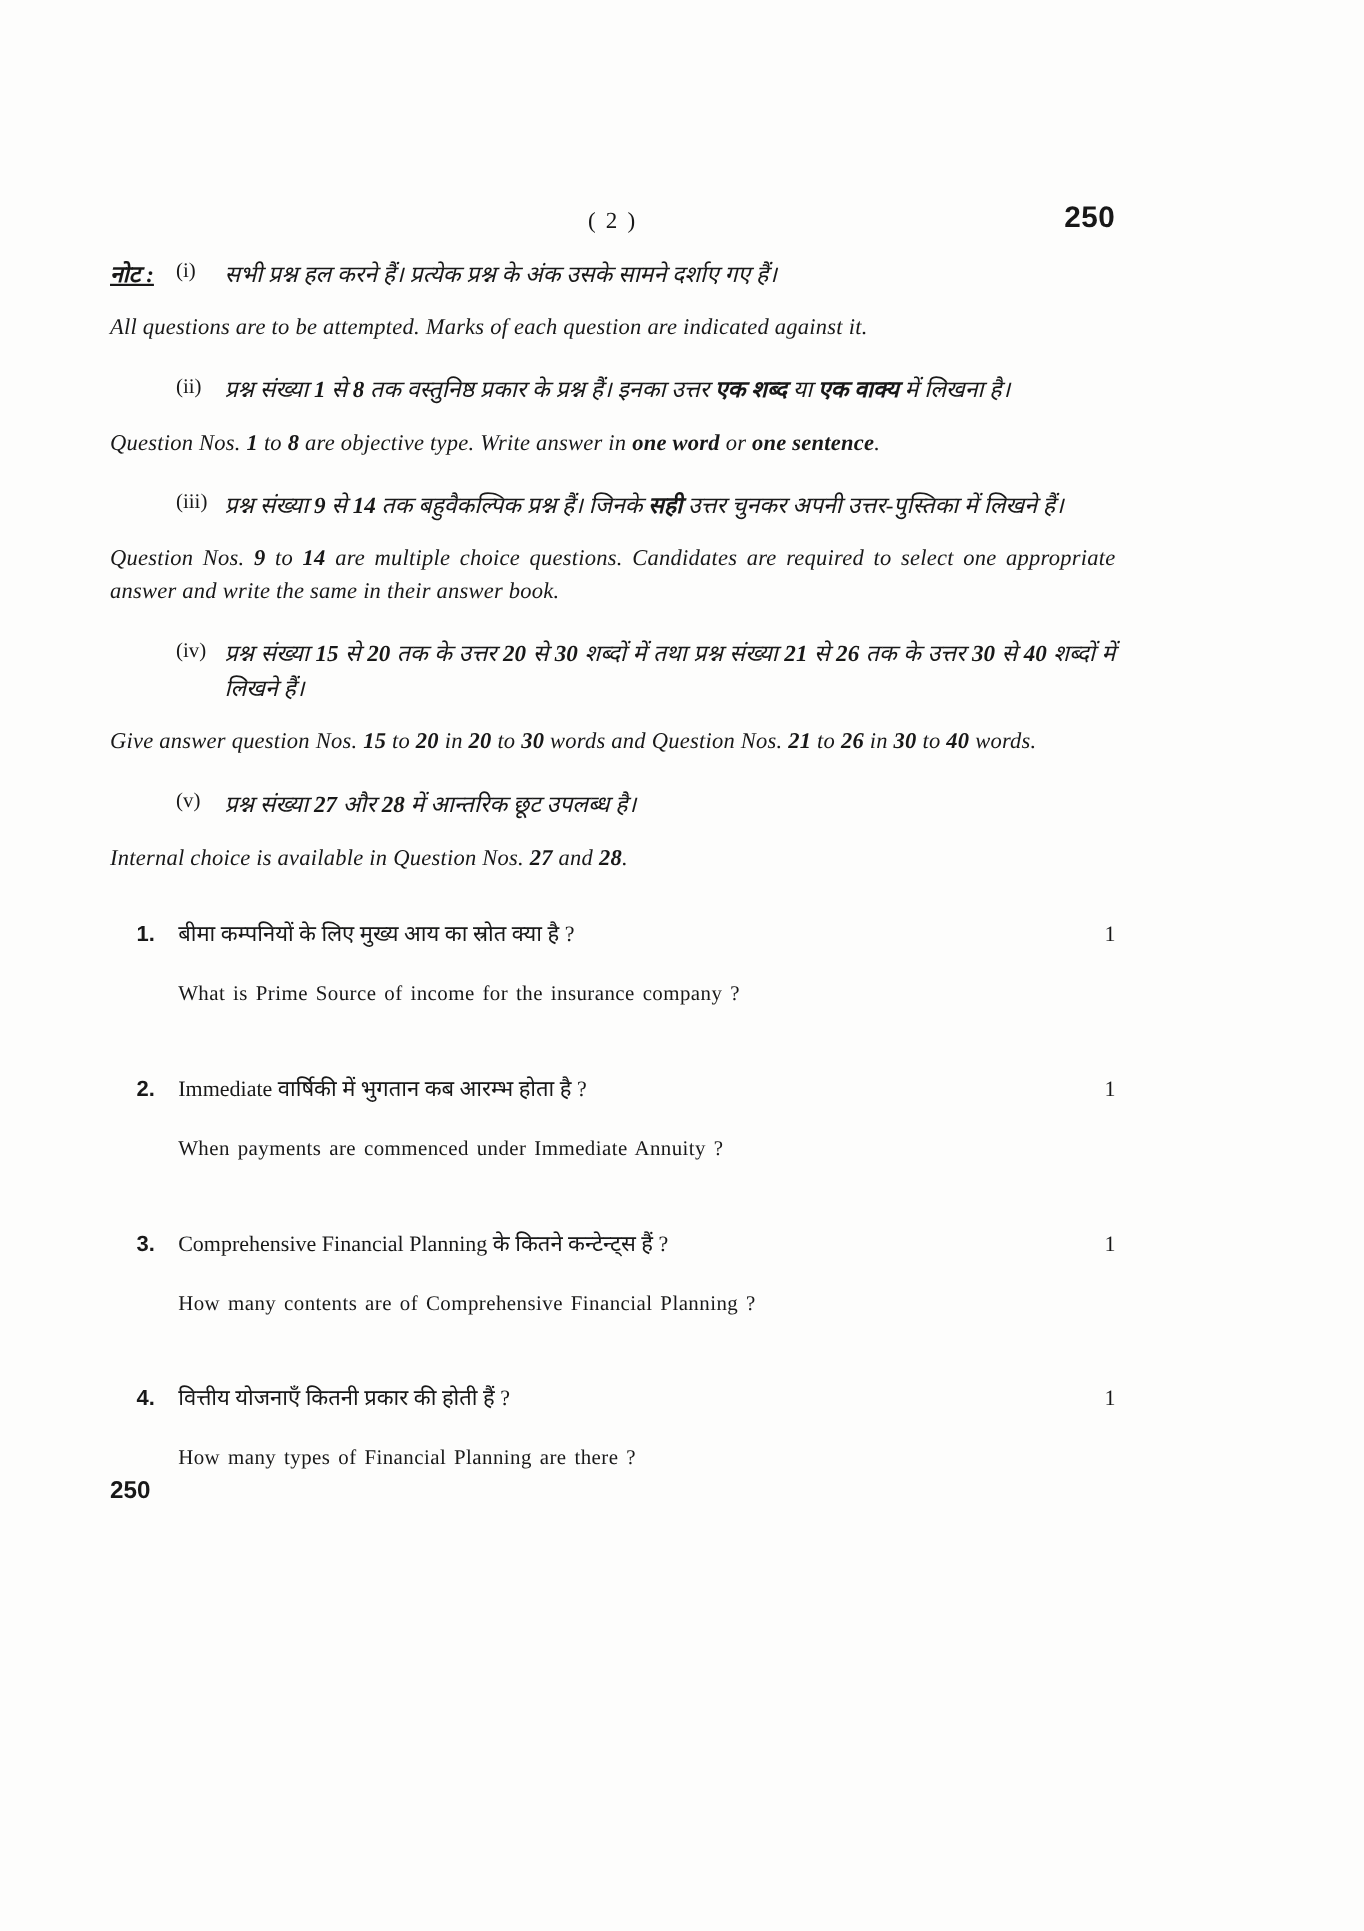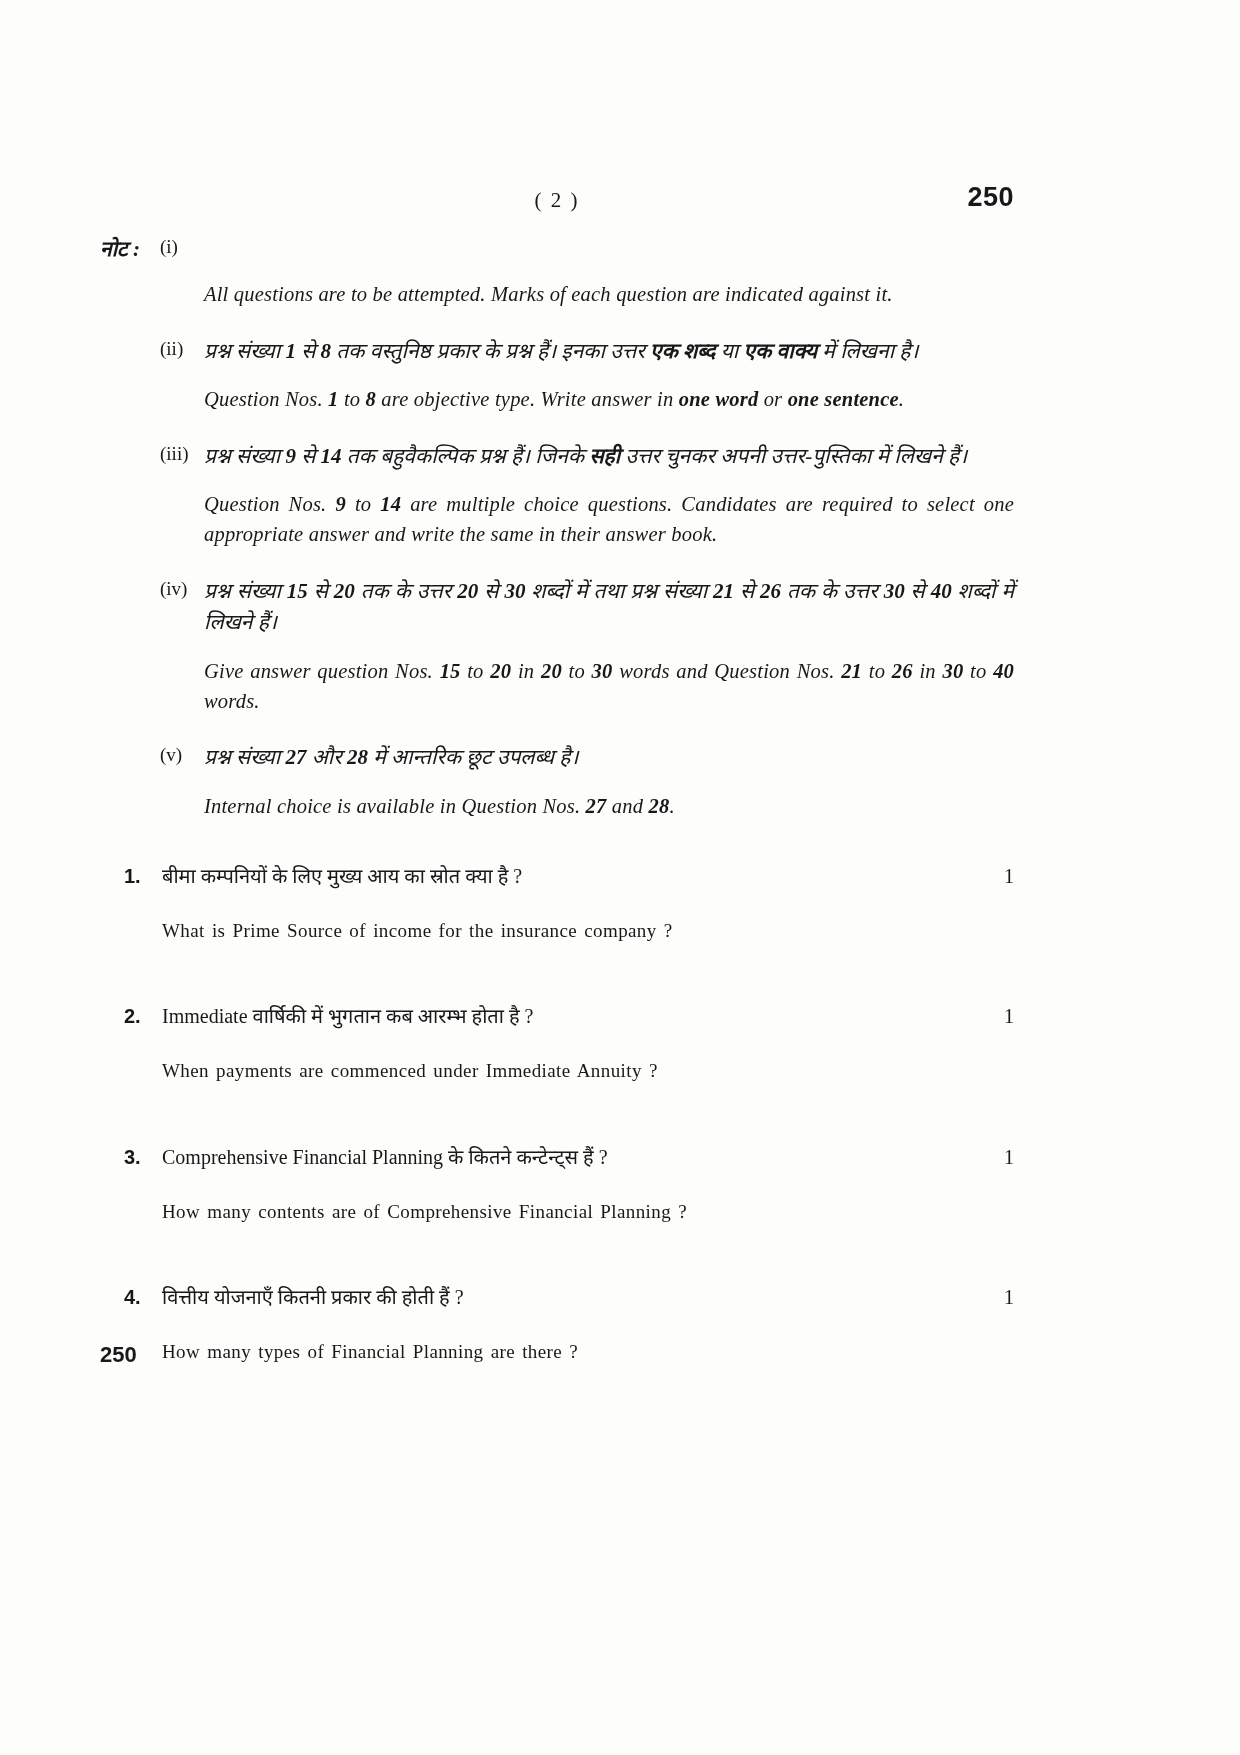--- a/index.html
+++ b/index.html
@@ -46,33 +46,33 @@
   .note-item { margin-bottom: 4px; }
   .note-row {
     display: grid;
     grid-template-columns: 60px 44px 1fr;
     align-items: start;
   }
   .note-label {
     font-weight: 700;
     font-style: italic;
     font-size: 21px;
+    text-decoration: underline;
   }
   .note-num {
     font-size: 19px;
     padding-top: 2px;
   }
   .note-hindi {
     font-style: italic;
     font-size: 21px;
     line-height: 1.5;
     text-align: justify;
   }
   .note-english {
-    margin-left: 104px;
     margin-top: 18px;
     margin-bottom: 26px;
     font-style: italic;
     font-size: 20.5px;
     line-height: 1.45;
     text-align: justify;
     letter-spacing: 0.2px;
   }
   .seg-bold { font-weight: 700; }
 
@@ -127,20 +127,21 @@
       <div class="page-number">( 2 )</div>
       <div class="paper-code">250</div>
     </div>
 
     <div class="note">
 
       <div class="note-item">
         <div class="note-row">
           <div class="note-label">नोट :</div>
           <div class="note-num">(i)</div>
+          <div class="note-hindi"><span>सभी प्रश्न हल करने हैं। प्रत्येक प्रश्न के अंक उसके सामने दर्शाए गए हैं।</span></div>
         </div>
         <div class="note-english"><span>All questions are to be attempted. Marks of each question are indicated against it.</span></div>
       </div>
 
       <div class="note-item">
         <div class="note-row">
           <div class="note-label"></div>
           <div class="note-num">(ii)</div>
           <div class="note-hindi"><span>प्रश्न संख्या </span><span class="seg-bold">1</span><span> से </span><span class="seg-bold">8</span><span> तक वस्तुनिष्ठ प्रकार के प्रश्न हैं। इनका उत्तर </span><span class="seg-bold">एक शब्द</span><span> या </span><span class="seg-bold">एक वाक्य</span><span> में लिखना है।</span></div>
         </div>

